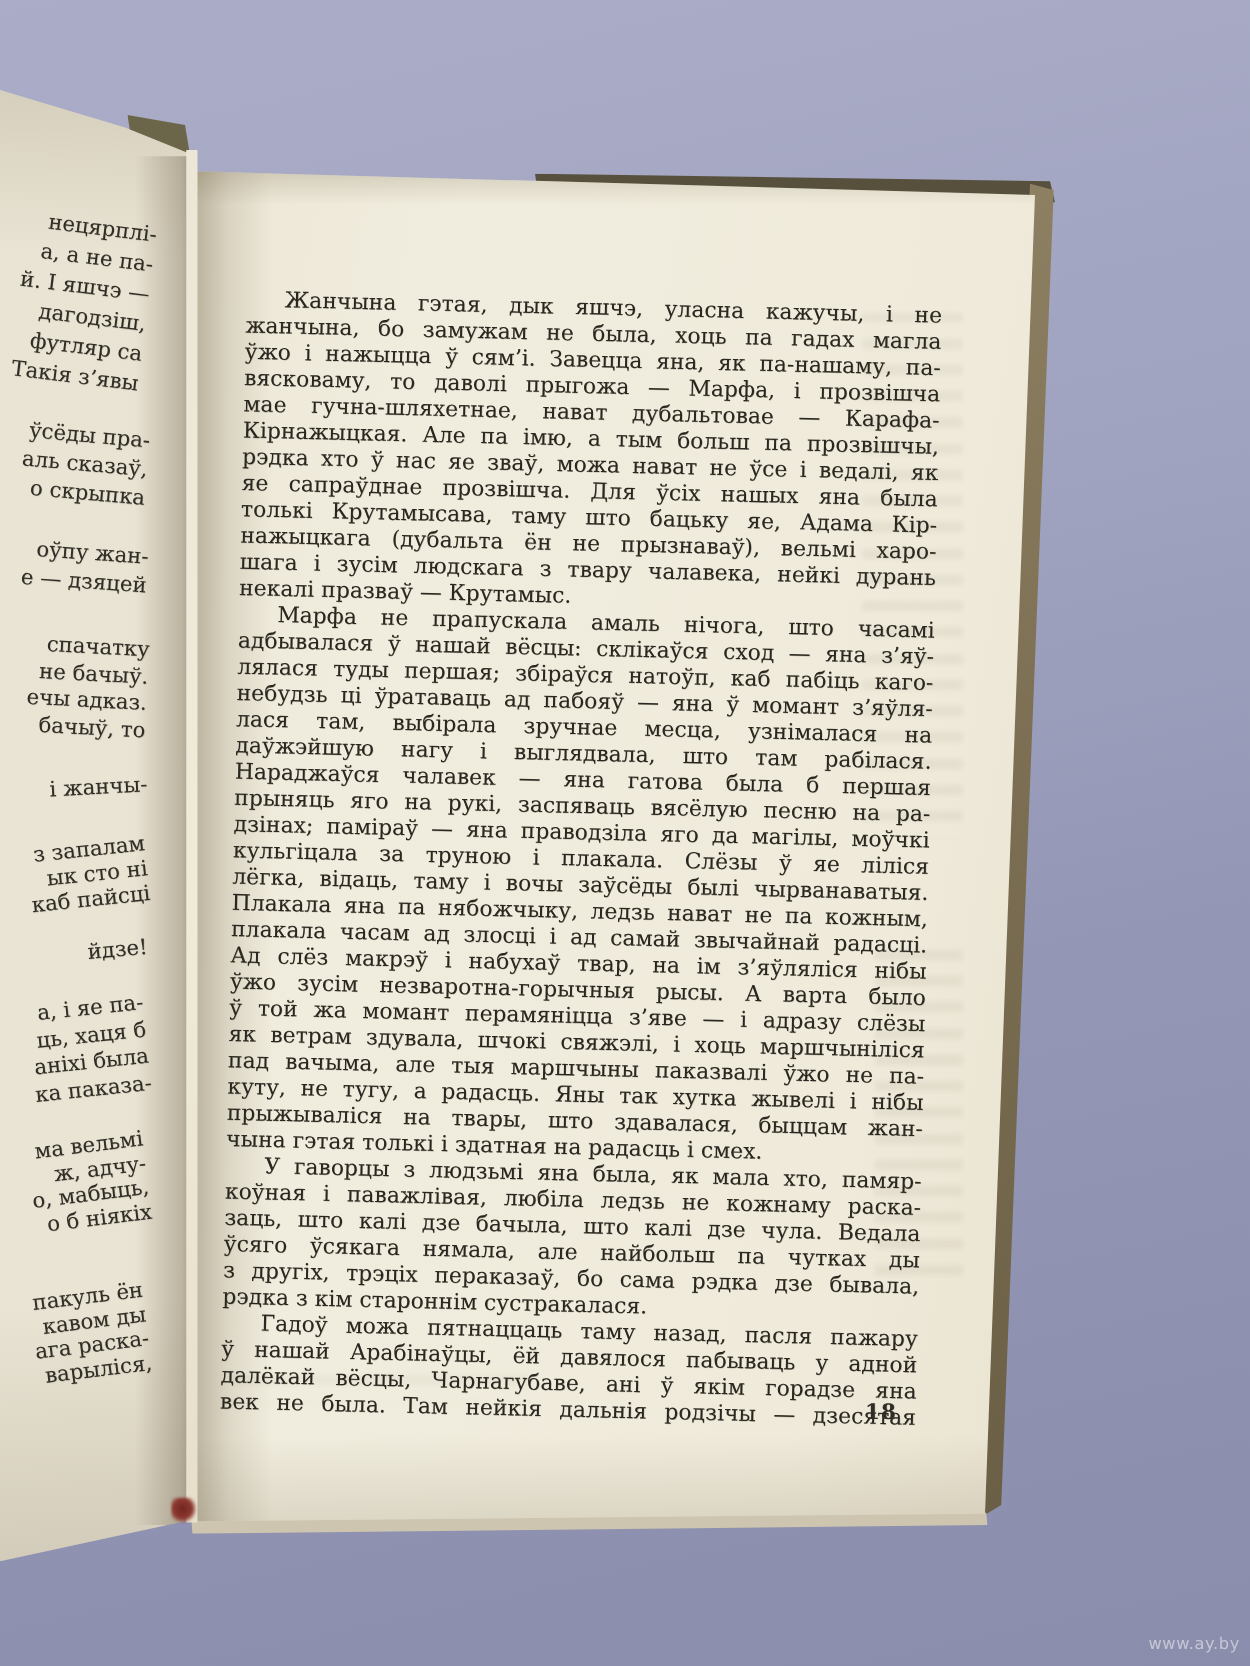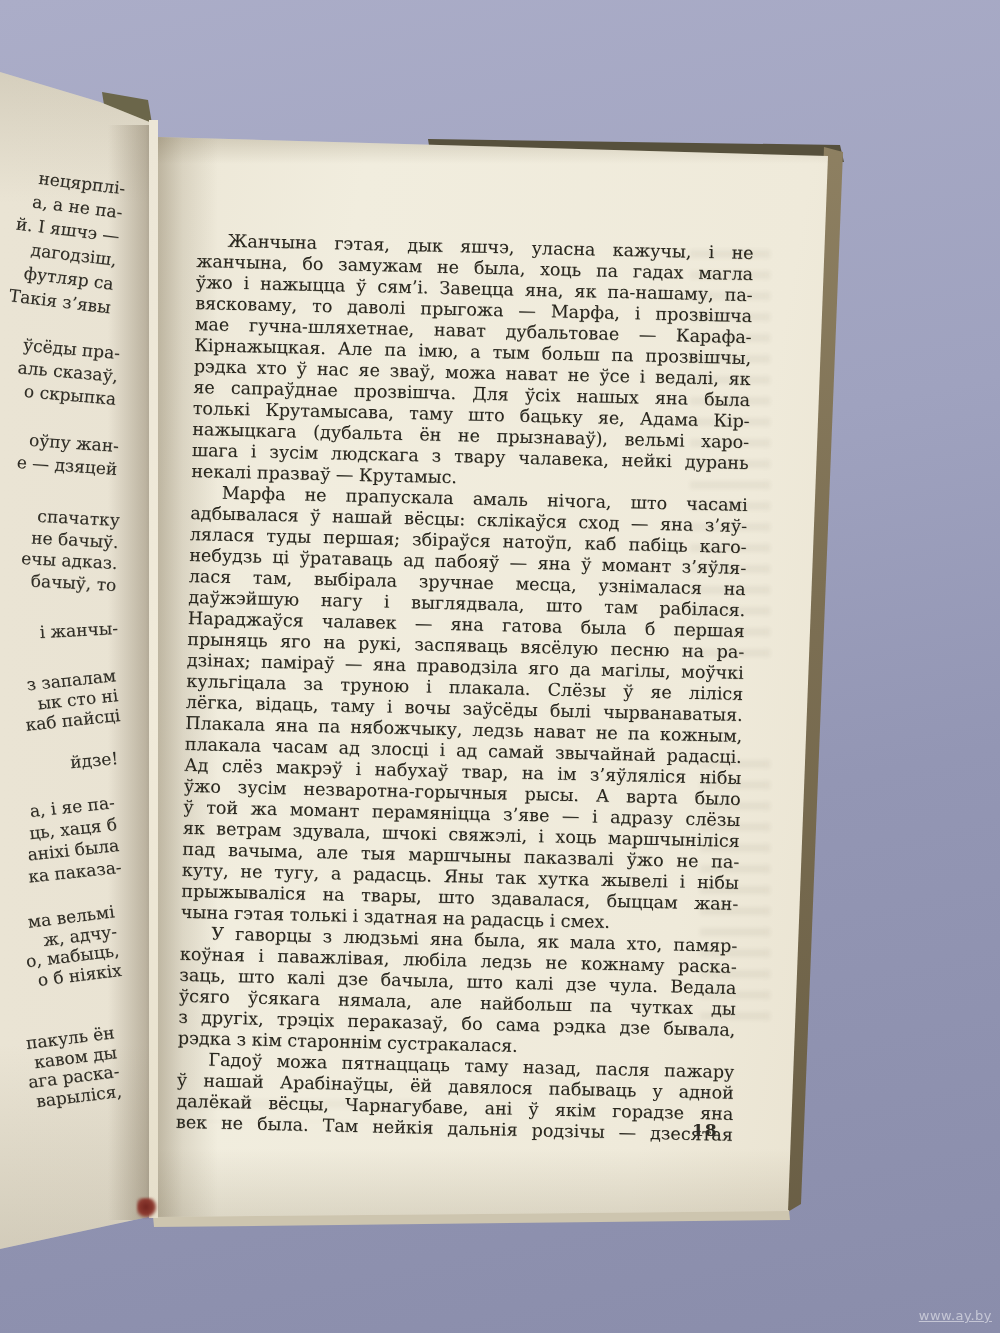--- a/index.html
+++ b/index.html
@@ -51,21 +51,21 @@
   
   .text-block{position:absolute;left:197px;top:230px;width:557px;
     transform:rotate(1.35deg);transform-origin:0 0;
     font-size:17.5px;color:#29271f;text-shadow:0.3px 0.4px 0.5px rgba(60,55,40,.32);}
   .line{height:21px;line-height:21px;text-align:justify;text-align-last:justify;white-space:nowrap0;}
   .line.indent{padding-left:31px;}
   .line.endline{text-align-last:left;}
   .page-number{position:absolute;left:692px;top:1120px;font-size:17px;font-weight:bold;
     color:#2f2d26;letter-spacing:1px;text-shadow:0.3px 0.4px 0.5px rgba(60,55,40,.32);}
   .watermark{position:absolute;right:8px;top:1308px;font-family:"DejaVu Sans",sans-serif;
-    font-size:13px;color:rgba(255,255,255,.5);letter-spacing:.5px;text-decoration:underline;}
+    font-size:13px;color:rgba(255,255,255,.5);letter-spacing:.5px;}
 </style>
 </head>
 <body>
 
 <div class="photo">
 
   <div class="abs board-top"></div>
   <div class="abs board-spine-top"></div>
   <div class="abs page-edge-right"></div>
   <div class="abs bottom-stack"></div>

